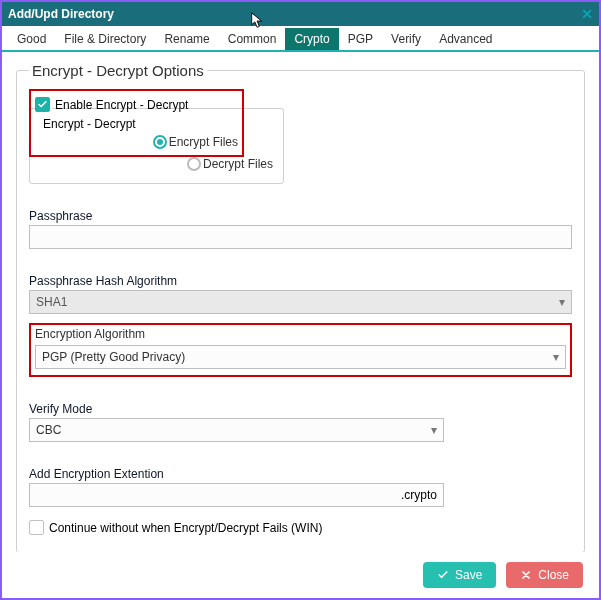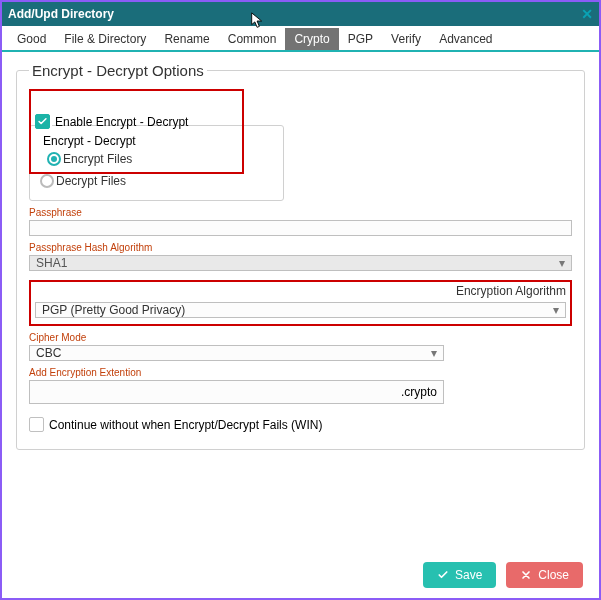--- a/index.html
+++ b/index.html
@@ -2,37 +2,37 @@
 <html><head>
 <meta charset="utf-8">
 <style>
   * { box-sizing: border-box; margin: 0; padding: 0; }
   html, body { width: 601px; height: 600px; font-family: "Segoe UI", Tahoma, sans-serif; font-size: 12px; background: #f5f5f5; }
   .window { width: 601px; height: 600px; border: 2px solid #8b5cf6; background: #fff; display: flex; flex-direction: column; position: relative; }
   .titlebar { background: #1a6d7a; color: #fff; height: 24px; display: flex; align-items: center; justify-content: space-between; padding: 0 6px; font-weight: bold; font-size: 12px; }
   .titlebar .close-x { color: #0aa3b5; font-weight: bold; font-size: 14px; cursor: pointer; }
   .tabbar { height: 26px; border-bottom: 2px solid #20b2b2; display: flex; align-items: flex-end; padding-left: 6px; background: #fff; }
   .tab { padding: 4px 9px 4px 9px; color: #333; cursor: pointer; font-size: 12px; }
-  .tab.active { background: #737373; color: #fff; }
+  .tab.active { background: #0f766e; color: #fff; }
   .content { flex: 1; padding: 10px 14px; overflow: hidden; }
   fieldset.outer { border: 1px solid #d0d0d0; border-radius: 3px; padding: 10px 12px 14px 12px; }
   fieldset.outer > legend { padding: 0 3px; color: #333; font-size: 15px; }
-  .hl-red1 { border: 2px solid #c00; position: relative; padding: 20px 4px 2px 4px; width: 215px; }
+  .hl-red1 { border: 2px solid #c00; position: relative; padding: 3px 4px 2px 4px; width: 215px; }
   .chk-row { display: flex; align-items: center; gap: 5px; padding: 3px 0; }
   .chk { width: 15px; height: 15px; border: 1px solid #1bb3a7; border-radius: 2px; background: #1bb3a7; display: inline-flex; align-items: center; justify-content: center; }
   .chk svg { width: 11px; height: 11px; }
   .chk.empty { background: #fff; border-color: #c0c0c0; }
   fieldset.inner { border: 1px solid #d0d0d0; border-radius: 3px; padding: 8px 10px; margin-top: 4px; width: 255px; }
   fieldset.inner > legend { padding: 0 3px; font-size: 12px; }
-  .radio-row { display: flex; align-items: center; gap: 2px; padding: 4px 0; color: #333; }
+  .radio-row { display: flex; align-items: center; gap: 2px; padding: 4px 0; color: #333; justify-content: flex-end; }
   .radio { width: 14px; height: 14px; border-radius: 50%; border: 2px solid #bbb; display: inline-block; position: relative; }
   .radio.selected { border-color: #20b2b2; }
   .radio.selected::after { content: ""; position: absolute; width: 6px; height: 6px; border-radius: 50%; background: #20b2b2; top: 2px; left: 2px; }
-  .field-label { margin-top: 6px; color: #c2410c; font-size: 10px; }
-  .wide-input, .select { width: 100%; height: 16px; border: 1px solid #bfbfbf; background: #fcfcfc; margin-top: 2px; padding: 0 6px; font-size: 12px; color: #333; display: flex; align-items: center; justify-content: space-between; }
+  .field-label { margin-top: 25px; color: #0f172a; font-size: 12px; }
+  .wide-input, .select { width: 100%; height: 24px; border: 1px solid #bfbfbf; background: #fcfcfc; margin-top: 2px; padding: 0 6px; font-size: 12px; color: #333; display: flex; align-items: center; justify-content: space-between; }
   .select.disabled { background: #e9e9e9; color: #555; }
   .select .arrow { color: #777; }
   .hl-red2 { border: 2px solid #c00; padding: 2px 4px 6px 4px; margin-top: 9px; }
   .half { width: 415px; }
   .addext-input { width: 415px; height: 24px; border: 1px solid #bfbfbf; background: #fcfcfc; margin-top: 2px; padding: 0 6px; display: flex; align-items: center; justify-content: flex-end; }
   .footer { height: 46px; display: flex; align-items: center; justify-content: flex-end; gap: 10px; padding-right: 16px; background: #fff; padding-left: 16px; }
   .btn { height: 26px; border-radius: 4px; padding: 0 14px; display: inline-flex; align-items: center; gap: 6px; color: #fff; cursor: pointer; font-size: 12px; }
   .btn-save { background: #27c0b0; }
   .btn-close { background: #e86a6a; }
   .btn svg { width: 12px; height: 12px; }
@@ -90,28 +90,28 @@
       <div class="field-label">Passphrase</div>
       <div class="wide-input"></div>
 
       <div class="field-label">Passphrase Hash Algorithm</div>
       <div class="select disabled">
         <span>SHA1</span>
         <span class="arrow">▾</span>
       </div>
 
       <div class="hl-red2">
-        <div style="color:#333;font-size:12px;text-align:right;">Encryption Algorithm</div>
+        <div style="color:#333;font-size:12px;">Encryption Algorithm</div>
         <div class="select" style="margin-top:4px;">
           <span>PGP (Pretty Good Privacy)</span>
           <span class="arrow">▾</span>
         </div>
       </div>
 
-      <div class="field-label">Cipher Mode</div>
+      <div class="field-label">Verify Mode</div>
       <div class="select half">
         <span>CBC</span>
         <span class="arrow">▾</span>
       </div>
 
       <div class="field-label">Add Encryption Extention</div>
       <div class="addext-input">
         <span>.crypto</span>
       </div>
 

